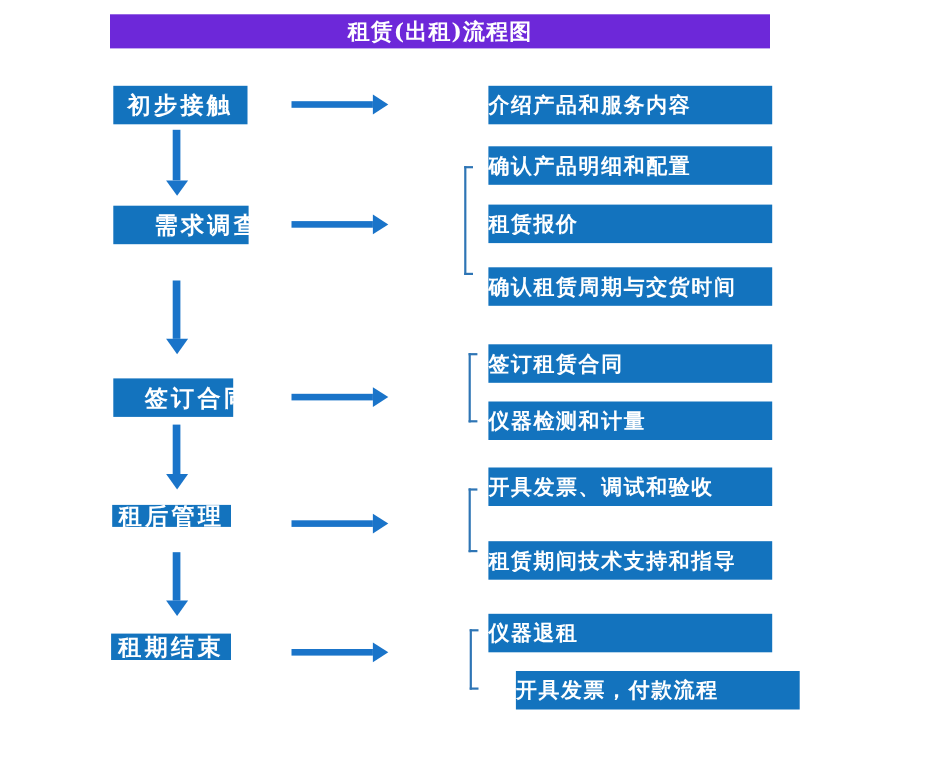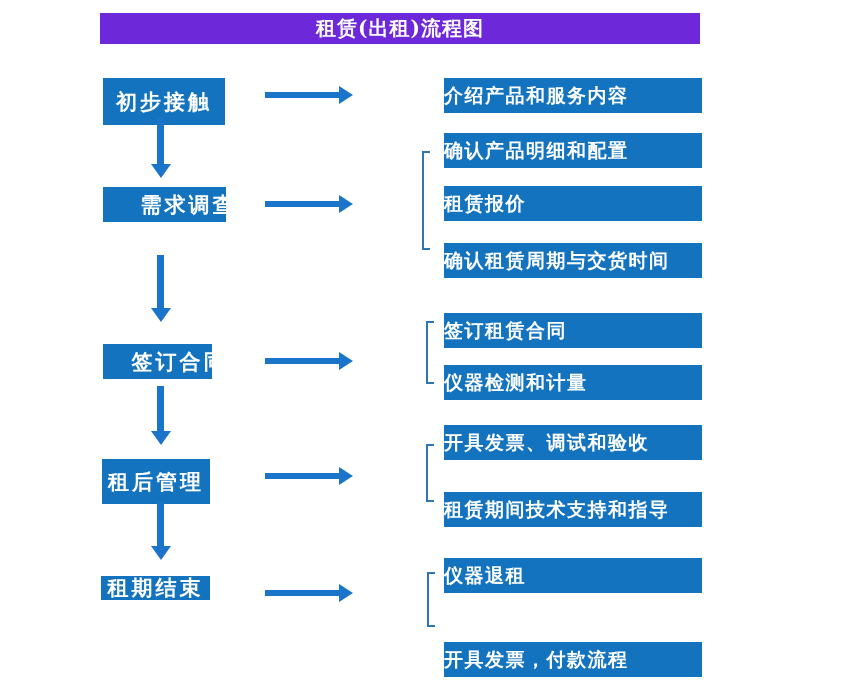--- a/index.html
+++ b/index.html
@@ -41,24 +41,24 @@
   
   .bracket { position:absolute; width:8px;
              border:2px solid #2e75b5; border-right:none;
              box-sizing:border-box; background:transparent; }
 </style>
 </head>
 <body>
 
 <div class="title-bar">租赁(出租)流程图</div>
 
-<div class="box left-box" style="left:103px; top:78px;  width:122px; height:47px;">初步接触</div>
+<div class="box left-box" style="left:103px; top:78px;  width:122px; height:35px;">初步接触</div>
 <div class="box left-box" style="left:103px; top:187px; width:123px; height:35px;padding-left:48px;">需求调查</div>
 <div class="box left-box" style="left:103px; top:344px; width:109px; height:35px;padding-left:44px;">签订合同</div>
-<div class="box left-box" style="left:102px; top:459px; width:108px; height:45px;">租后管理</div>
+<div class="box left-box" style="left:102px; top:459px; width:108px; height:20px;">租后管理</div>
 <div class="box left-box" style="left:101px; top:576px; width:109px; height:24px;">租期结束</div>
 
 <div class="varrow" style="left:150px; top:118px;">
   <div class="shaft" style="height:46px;"></div>
   <div class="head"></div>
 </div>
 <div class="varrow" style="left:150px; top:255px;">
   <div class="shaft" style="height:53px;"></div>
   <div class="head"></div>
 </div>
@@ -99,13 +99,13 @@
 
 <div class="box right-box" style="top:78px;">介绍产品和服务内容</div>
 <div class="box right-box" style="top:133px;">确认产品明细和配置</div>
 <div class="box right-box" style="top:186px;">租赁报价</div>
 <div class="box right-box" style="top:243px;font-family:Liberation Mono, monospace;">确认租赁周期与交货时间</div>
 <div class="box right-box" style="top:313px;">签订租赁合同</div>
 <div class="box right-box" style="top:365px;">仪器检测和计量</div>
 <div class="box right-box" style="top:425px;">开具发票、调试和验收</div>
 <div class="box right-box" style="top:492px;">租赁期间技术支持和指导</div>
 <div class="box right-box" style="top:558px;">仪器退租</div>
-<div class="box right-box" style="top:642px;">开具发票，付款流程</div>
+<div class="box right-box" style="top:610px;margin-left:25px;">开具发票，付款流程</div>
 
 </body></html>

